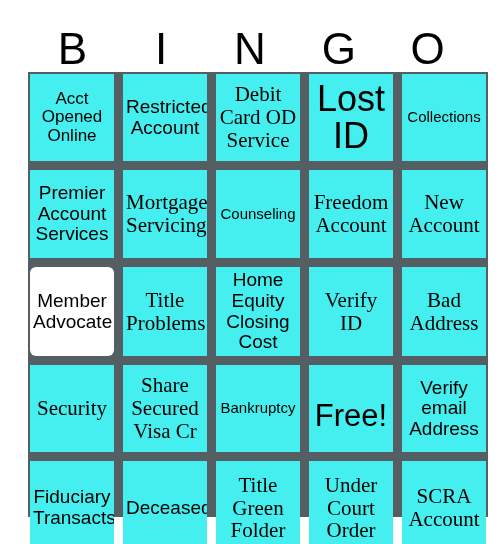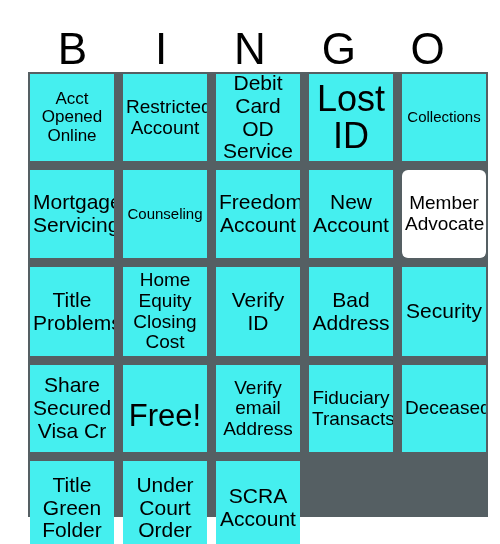--- a/index.html
+++ b/index.html
@@ -71,21 +71,21 @@
   }
   .cell-text {
     display: block;
     width: 100%;
     line-height: 1.08;
   }
   
   .sz-xs .cell-text { font-size: 15px; }
   .sz-s  .cell-text { font-size: 17px; }
   .sz-m  .cell-text { font-size: 19px; }
-  .sz-l  .cell-text { font-size: 21px; }
+  .sz-l  .cell-text { font-size: 21px; font-family: Liberation Serif, serif; }
   .sz-xl .cell-text { font-size: 31px; line-height: 1.05; margin-top: 16px; }
   .sz-xxl .cell-text { font-size: 36px; line-height: 1.02; text-align: center; }
 </style>
 </head>
 <body>
 
 <div id="card">
 
   <div id="header-row">
     <div class="header-letter">B</div>
@@ -106,20 +106,23 @@
     <div class="cell sz-l">
         <span class="cell-text">Debit Card OD Service</span>
       </div>
     <div class="cell sz-xxl">
         <span class="cell-text">Lost ID</span>
       </div>
     <div class="cell sz-xs">
         <span class="cell-text">Collections</span>
       </div>
 
+    <div class="cell sz-m">
+        <span class="cell-text">Premier Account Services</span>
+      </div>
     <div class="cell sz-l">
         <span class="cell-text">Mortgage Servicing</span>
       </div>
     <div class="cell sz-xs">
         <span class="cell-text">Counseling</span>
       </div>
     <div class="cell sz-l">
         <span class="cell-text">Freedom Account</span>
       </div>
     <div class="cell sz-l">
@@ -141,20 +144,23 @@
     <div class="cell sz-l">
         <span class="cell-text">Bad Address</span>
       </div>
 
     <div class="cell sz-l">
         <span class="cell-text">Security</span>
       </div>
     <div class="cell sz-l">
         <span class="cell-text">Share Secured Visa Cr</span>
       </div>
+    <div class="cell sz-xs">
+        <span class="cell-text">Bankruptcy</span>
+      </div>
     <div class="cell sz-xl">
         <span class="cell-text">Free!</span>
       </div>
     <div class="cell sz-m">
         <span class="cell-text">Verify email Address</span>
       </div>
 
     <div class="cell sz-m">
         <span class="cell-text">Fiduciary Transacts</span>
       </div>

